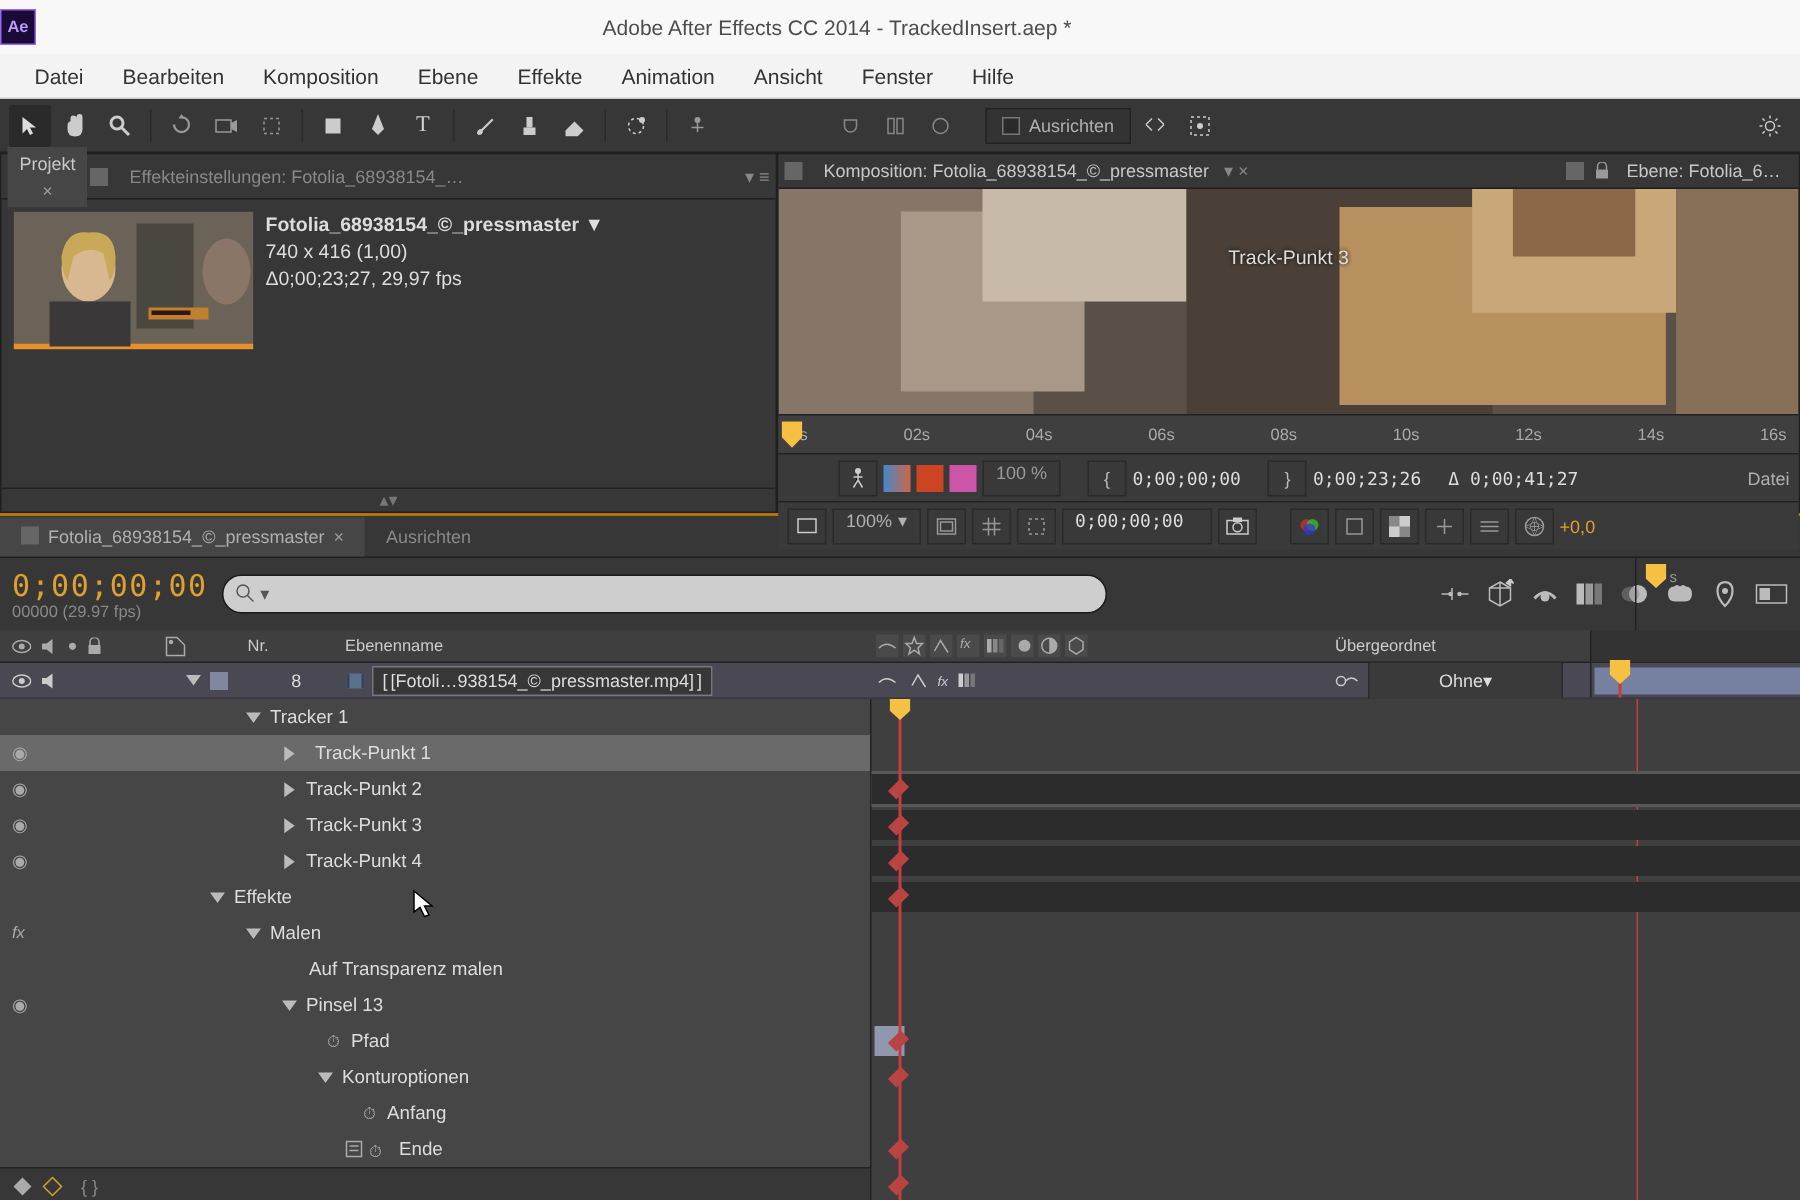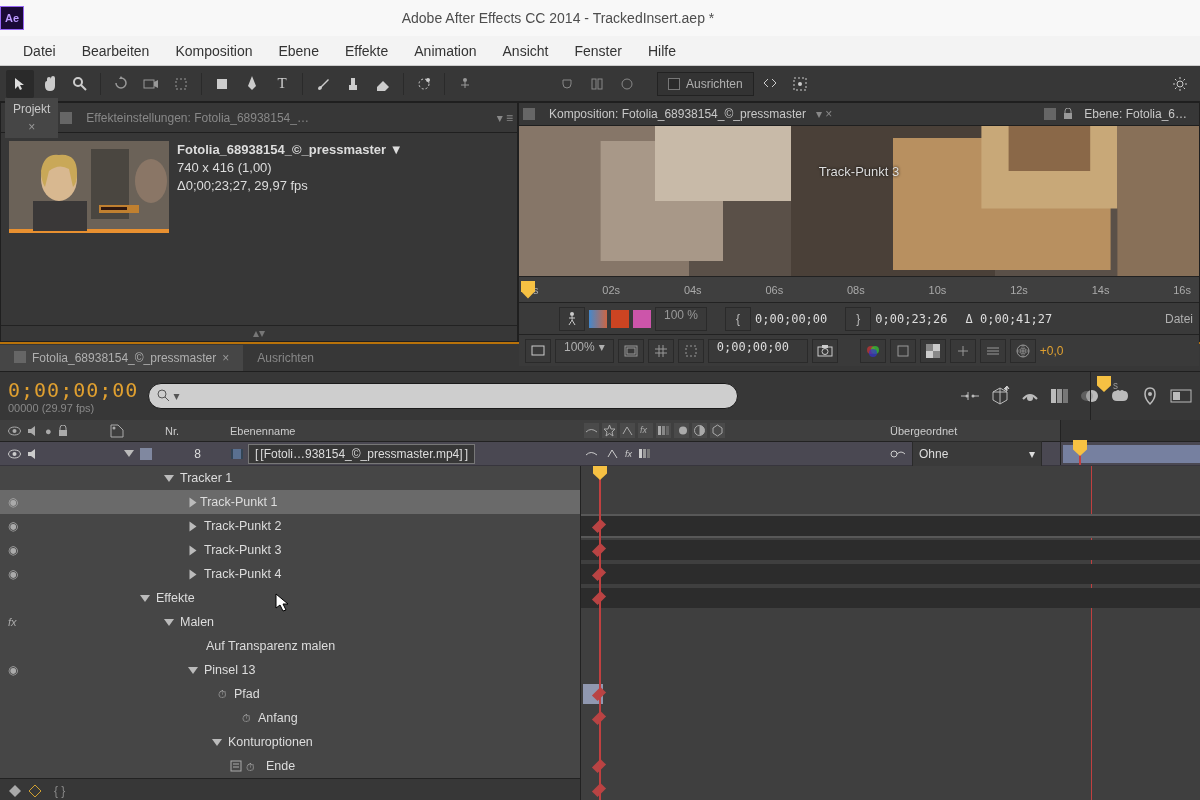--- a/index.html
+++ b/index.html
@@ -56,21 +56,21 @@
 .col-f { width:130px; }
 .col-g { width:170px; }
 .col-e .micon { width:15px; height:15px; background:#4a4a4a; }
 .layer-row { height:24px; display:flex; align-items:center; background:#4a4852; border-bottom:1px solid #37353d; font-size:12px; color:#ddd; }
 .layer-row .cell-a { width:110px; display:flex; align-items:center; gap:6px; padding-left:8px; }
 .layer-row .cell-b { width:55px; display:flex; justify-content:center; align-items:center; gap:6px; }
 .layer-row .cell-c { width:65px; display:flex; align-items:center; gap:4px; }
 .layer-name-box { background:#373737; border:1px solid #777; padding:2px 6px; display:inline-flex; align-items:center; gap:2px; font-size:12px; }
 .layer-row .cell-e { width:180px; display:flex; gap:3px; padding-left:4px; }
 .layer-row .cell-g { width:170px; display:flex; align-items:center; gap:6px; }
-.parent-drop { height:20px; width:130px; display:flex; align-items:center; background:#3a3a3a; border:1px solid #2a2a2a; padding:12px 6px; justify-content:space-between; }
+.parent-drop { height:20px; width:130px; display:flex; align-items:center; background:#3a3a3a; border:1px solid #2a2a2a; padding:12px 6px; justify-content:center; }
 .tree { flex:1; overflow:hidden; display:flex; }
 .tree-left { width:580px; background:#464646; position:relative; }
 .tree-right { flex:1; background:#3f3f3f; position:relative; border-left:1px solid #222; }
 .tree-row { height:24px; display:flex; align-items:center; font-size:12.5px; color:#ddd; position:relative; }
 .tree-row.selected { background:#6a6a6a; }
 .twist { width:0; height:0; border-left:5px solid transparent; border-right:5px solid transparent; border-top:7px solid #bbb; display:inline-block; }
 .twist.closed { transform:rotate(-90deg); }
 .eye { width:14px; height:14px; position:absolute; left:8px; }
 .eye::before { content:"◉"; color:#aaa; font-size:12px; }
 .fx-icon { position:absolute; left:8px; color:#aaa; font-size:11px; font-style:italic; }
@@ -642,21 +642,21 @@
   <div class="tree">
     <div class="tree-left">
 
       <div class="tree-row">
         <span class="twist" style="margin-left:164px"></span>
         <span style="margin-left:6px">Tracker 1</span>
       </div>
       <div class="tree-row selected">
         <span class="eye"></span>
         <span class="twist closed" style="margin-left:188px"></span>
-        <span style="margin-left:2px">Track-Punkt 1</span>
+        <span style="margin-left:12px">Track-Punkt 1</span>
       </div>
       <div class="tree-row">
         <span class="eye"></span>
         <span class="twist closed" style="margin-left:188px"></span>
         <span style="margin-left:6px">Track-Punkt 2</span>
       </div>
       <div class="tree-row">
         <span class="eye"></span>
         <span class="twist closed" style="margin-left:188px"></span>
         <span style="margin-left:6px">Track-Punkt 3</span>
@@ -680,25 +680,25 @@
       </div>
       <div class="tree-row">
         <span class="eye"></span>
         <span class="twist" style="margin-left:188px"></span>
         <span style="margin-left:6px">Pinsel 13</span>
       </div>
       <div class="tree-row">
         <span style="margin-left:218px"><span class="stopwatch"></span><span>Pfad</span></span>
       </div>
       <div class="tree-row">
-        <span style="margin-left:242px"><span class="stopwatch"></span><span>Anfang</span></span>
-      </div>
-      <div class="tree-row">
         <span class="twist" style="margin-left:212px"></span>
         <span style="margin-left:6px">Konturoptionen</span>
+      </div>
+      <div class="tree-row">
+        <span style="margin-left:242px"><span class="stopwatch"></span><span>Anfang</span></span>
       </div>
       <div class="tree-row">
         <span style="margin-left:230px;display:flex;align-items:center;gap:4px">
           <svg width="12" height="12">
               <rect x="1" y="1" width="10" height="10" fill="none" stroke="#aaa"></rect>
               <line x1="3" y1="4" x2="9" y2="4" stroke="#aaa"></line>
               <line x1="3" y1="7" x2="9" y2="7" stroke="#aaa"></line>
             </svg>
           <span class="stopwatch"></span>
             <span>Ende</span>

